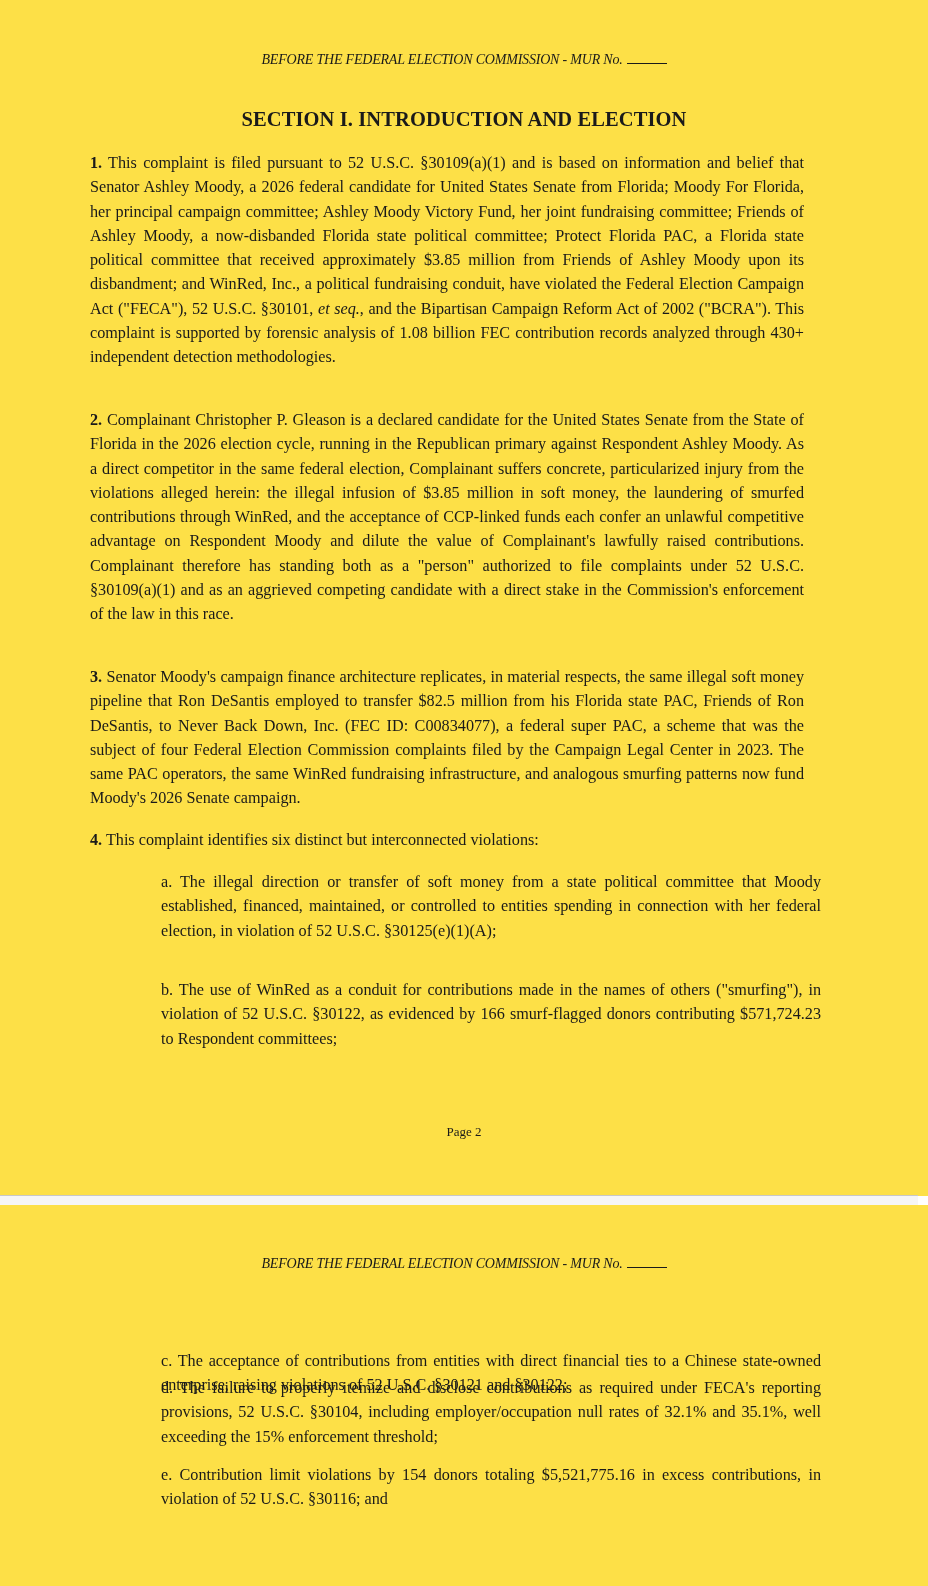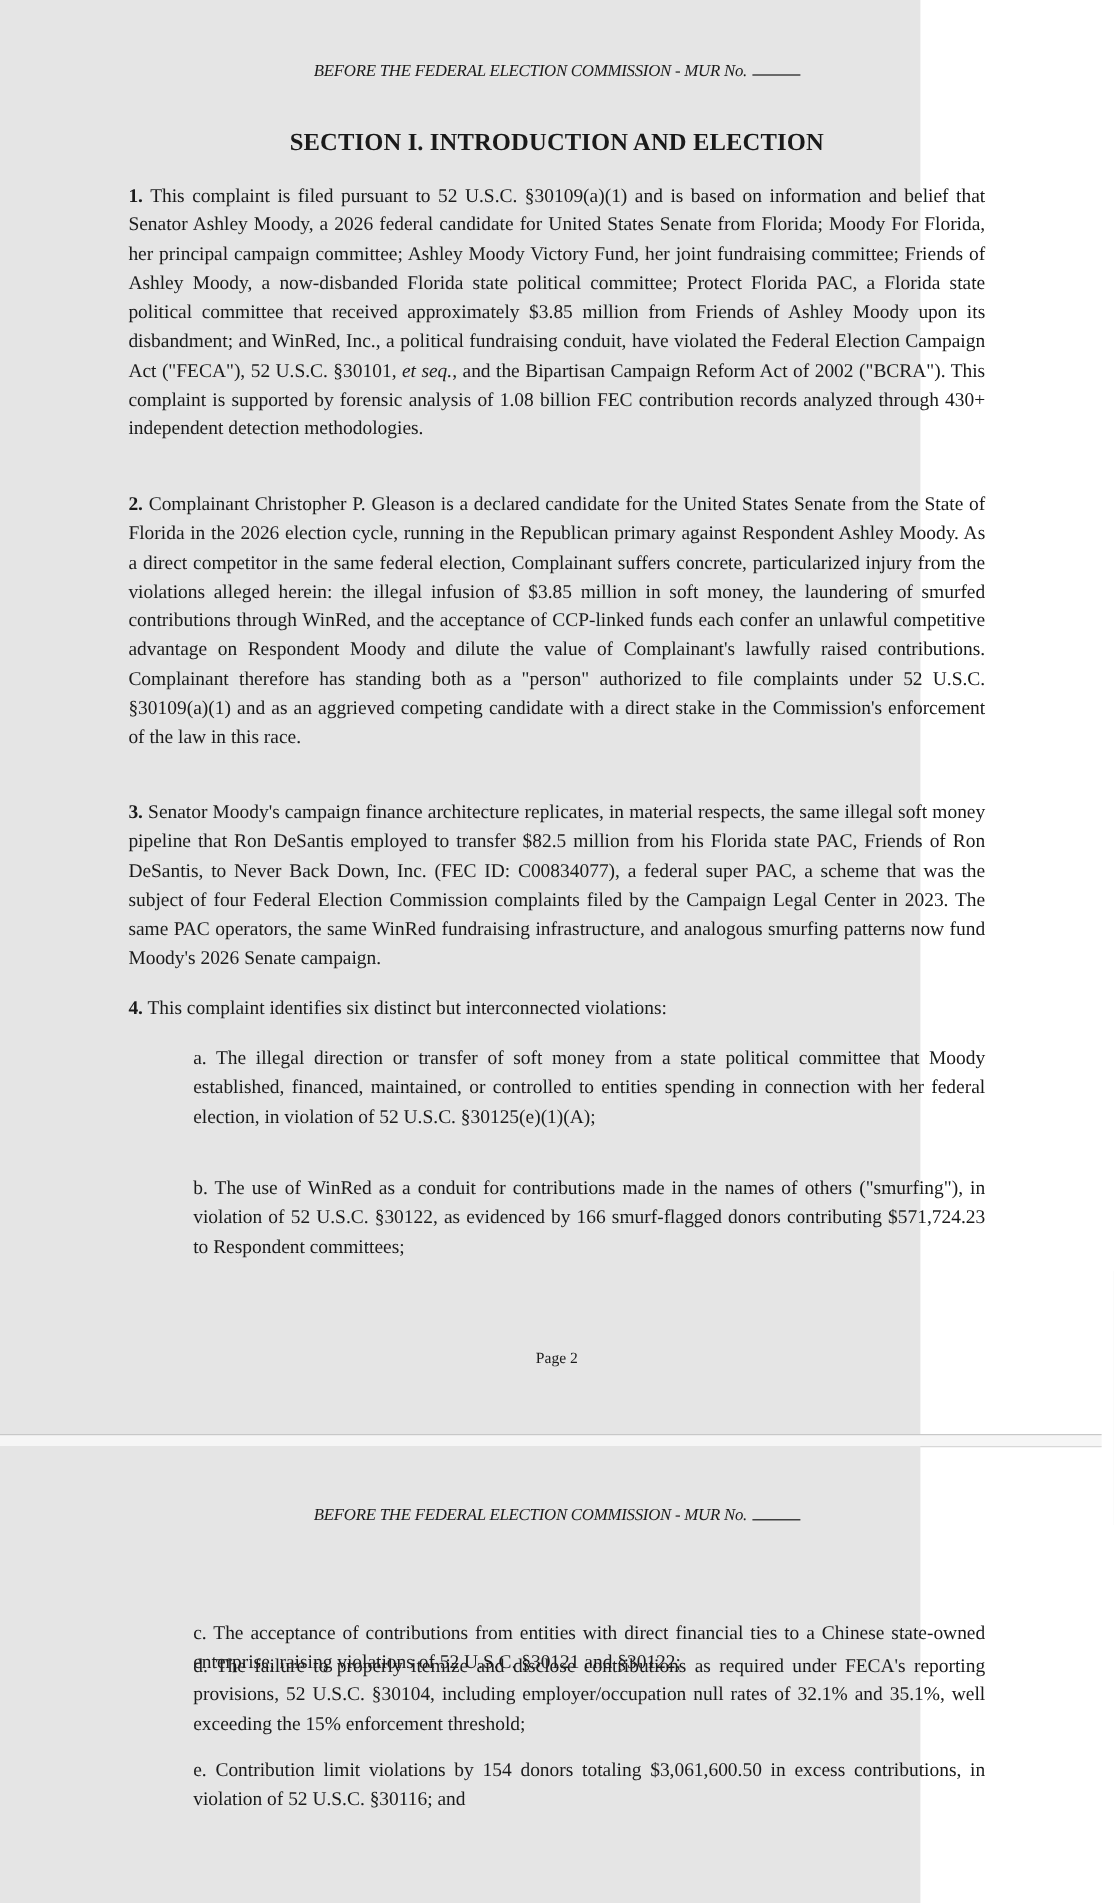--- a/index.html
+++ b/index.html
@@ -1,27 +1,27 @@
 <!DOCTYPE html>
 <html><head>
 <meta charset="utf-8">
 <style>
   html, body { margin: 0; padding: 0; background: #ffffff; }
   body { width: 928px; height: 1586px; overflow: hidden; position: relative;
          font-family: "Liberation Serif", "DejaVu Serif", serif; color: #1a1a1a; }
-  .page { position: absolute; left: 0; width: 767px; background: #e5e5e5; }
+  .page { position: absolute; left: 0; width: 928px; background: #fde047; }
   #page-a { top: 0; height: 1196px; }
   #page-b { top: 1205px; height: 381px; }
   .running-header { position: absolute; left: 0; width: 928px; text-align: center;
          font-style: italic; font-size: 14px; letter-spacing: -0.2px; color: #1a1a1a; }
   .running-header .blank { display: inline-block; width: 40px; border-bottom: 1px solid #1a1a1a;
          margin-left: 4px; vertical-align: baseline; height: 10px; }
   .section-title { position: absolute; top: 108px; left: 0; width: 928px; text-align: center;
          font-weight: bold; font-size: 20.5px; letter-spacing: 0.1px; }
-  .para { position: absolute; left: 107px; width: 714px; font-size: 16.2px; line-height: 24.3px;
+  .para { position: absolute; left: 90px; width: 714px; font-size: 16.2px; line-height: 24.3px;
           text-align: justify; margin: 0; }
   .para .num { font-weight: bold; }
   .sub { position: absolute; left: 161px; width: 660px; font-size: 16.2px; line-height: 24.3px;
          text-align: justify; margin: 0; }
   .page-number { position: absolute; top: 1124px; left: 0; width: 928px; text-align: center;
          font-size: 13px; }
   .break-band { position: absolute; left: 0; top: 1195px; width: 918px; height: 9px;
          background: #f6f6f6; border-top: 1px solid #c8c8c8; border-bottom: 1px solid #d8d8d8; }
 </style>
 </head>
@@ -50,14 +50,14 @@
 
 <div class="break-band"></div>
 
 <div class="page" id="page-b">
   <div class="running-header" style="top:51px;">
     <span>BEFORE THE FEDERAL ELECTION COMMISSION - MUR No.</span><span class="blank"></span>
   </div>
 
   <p class="sub" style="top:124px;margin-top:20px;">c. The acceptance of contributions from entities with direct financial ties to a Chinese state-owned enterprise, raising violations of 52 U.S.C. §30121 and §30122;</p>
   <p class="sub" style="top:171px;">d. The failure to properly itemize and disclose contributions as required under FECA's reporting provisions, 52 U.S.C. §30104, including employer/occupation null rates of 32.1% and 35.1%, well exceeding the 15% enforcement threshold;</p>
-  <p class="sub" style="top:258px;">e. Contribution limit violations by 154 donors totaling $3,061,600.50 in excess contributions, in violation of 52 U.S.C. §30116; and</p>
+  <p class="sub" style="top:258px;">e. Contribution limit violations by 154 donors totaling $5,521,775.16 in excess contributions, in violation of 52 U.S.C. §30116; and</p>
 </div>
 
 </body></html>

